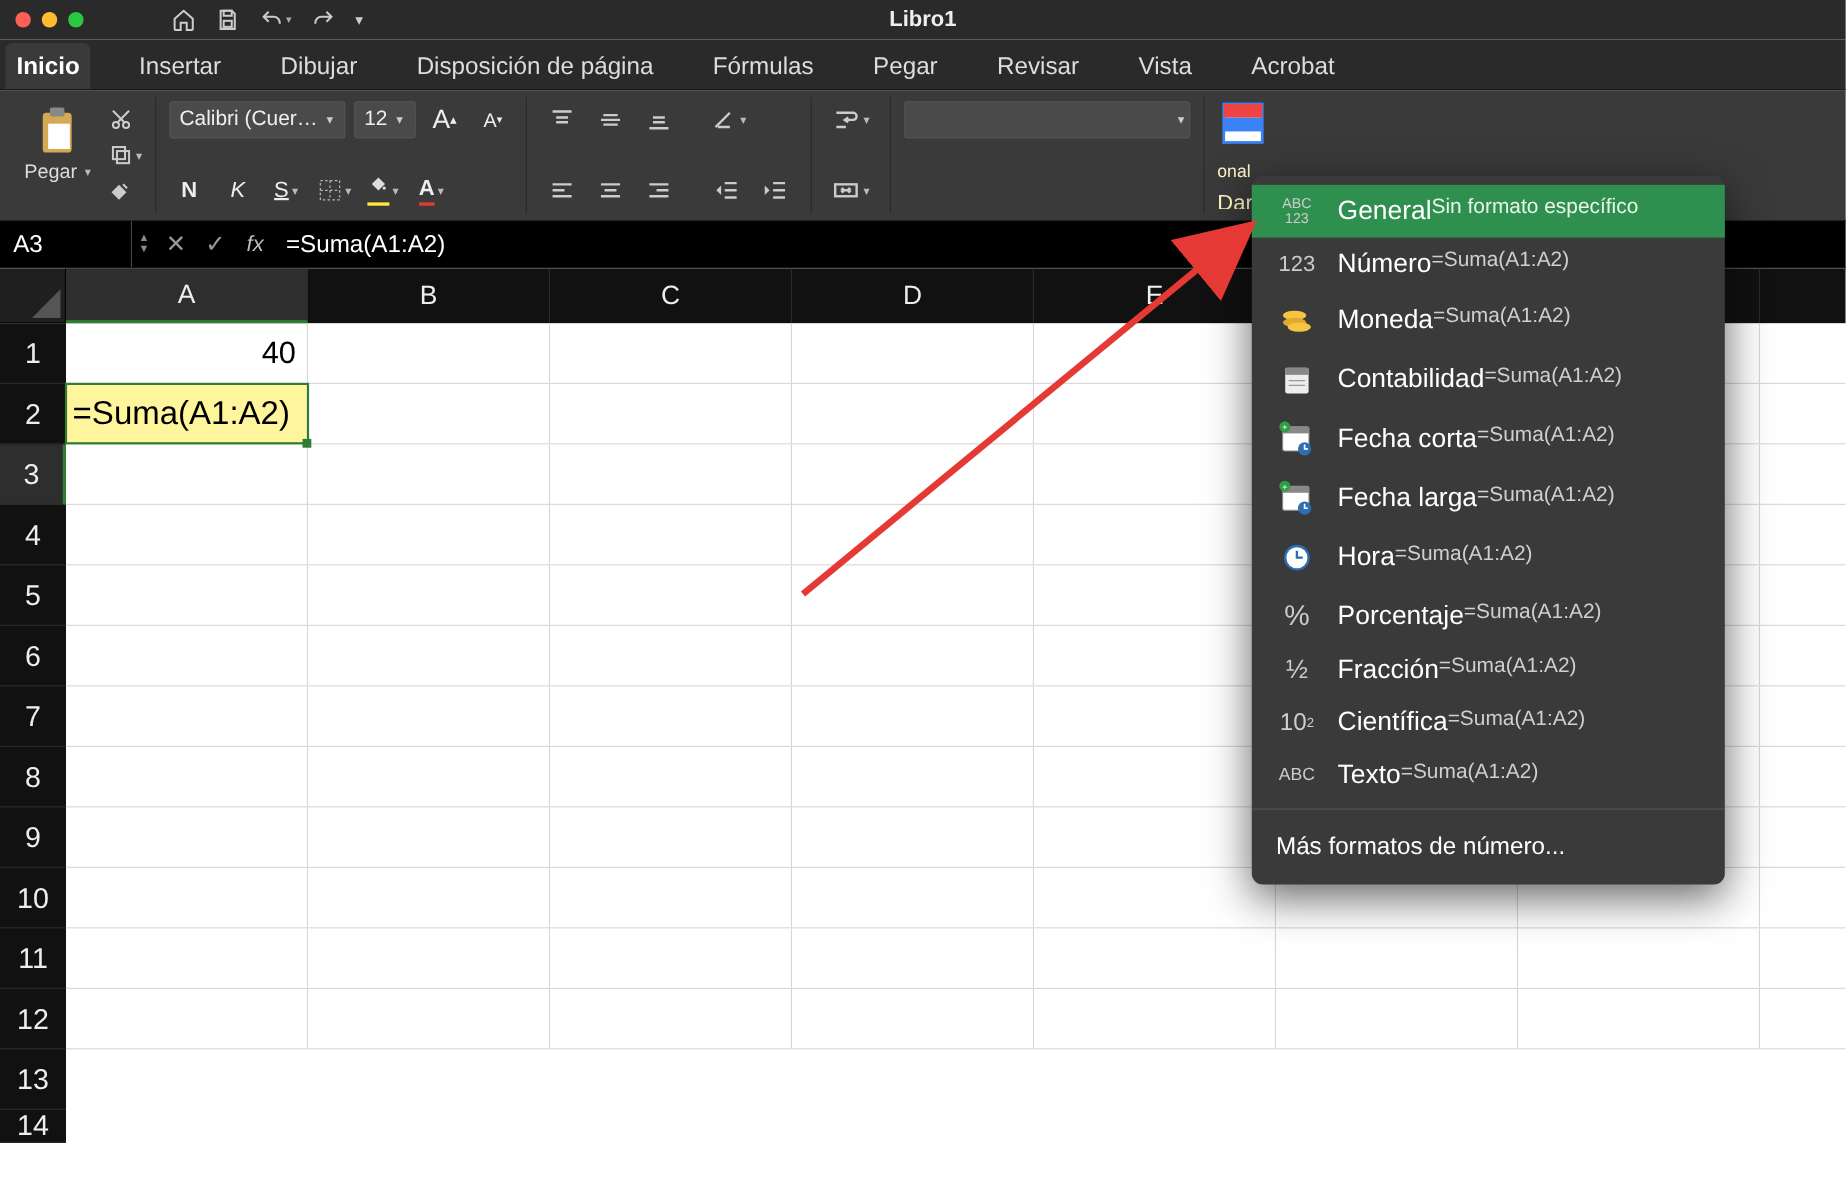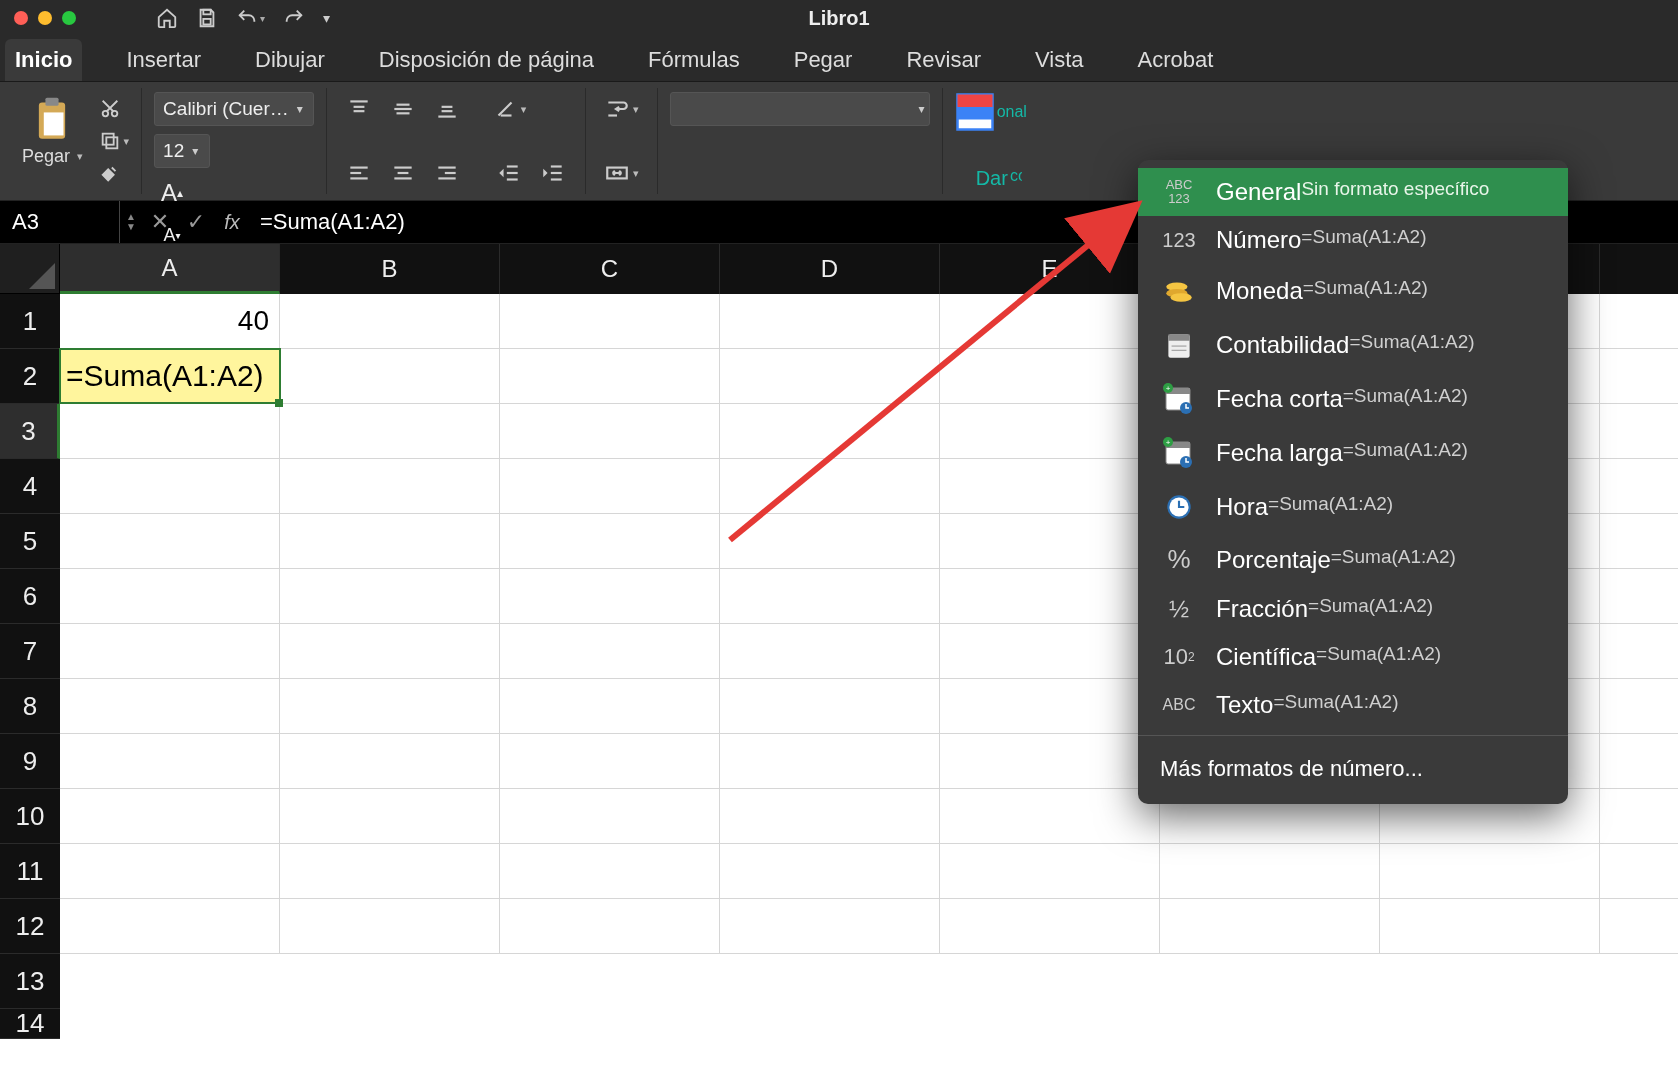--- a/index.html
+++ b/index.html
@@ -53,21 +53,21 @@
   .group { padding:4px 12px; display:flex; flex-direction:column; justify-content:space-between; border-right:1px solid #2a2a2a;}
   .group:last-child{border-right:none;}
   .paste-big { display:flex; flex-direction:column; align-items:center; gap:4px; padding:4px 6px;}
   .paste-big svg{ width:40px; height:46px;}
   .paste-label{ color:#ddd; font-size:18px; }
   .clip-side{ display:flex; flex-direction:column; gap:10px; justify-content:center; padding-left:6px;}
   .clip-side svg{ width:22px;height:22px;}
   .clip-row{display:flex;align-items:center;}
 
   .font-group { gap:8px; }
-  .font-row { display:flex; gap:8px; align-items:flex-start;flex-direction:column;}
+  .font-row { display:flex; gap:8px; align-items:center;}
   .dropdown-box {
     background:#4a4a4a; border:1px solid #555; color:#eee; height:34px;
     display:flex; align-items:center; padding:0 8px; font-size:19px; border-radius:3px;
   }
   .dropdown-box .chev{ margin-left:8px; font-size:12px; color:#ccc;}
   .font-name{ width:160px; overflow:hidden; white-space:nowrap;}
   .font-size{ width:56px;}
   .btn-flat{
     width:36px;height:34px;display:flex;align-items:center;justify-content:center;color:#eee;font-size:20px;border-radius:3px;
   }
@@ -81,21 +81,21 @@
   svg.align-icon{width:26px;height:26px;}
 
   .num-group{gap:10px;}
   .num-combo{
     width:260px;height:34px;background:#4a4a4a;border:1px solid #555;border-radius:3px;
     display:flex;align-items:center;justify-content:flex-end;padding-right:4px;
   }
   .num-combo .chev{font-size:12px;color:#ccc;}
 
   .cond-group{display:flex;align-items:center;gap:8px;padding-right:0;}
-  .cond-item{display:flex;flex-direction:row;align-items:center;color:#14b8a6;font-size:16px;gap:2px;}
+  .cond-item{display:flex;flex-direction:column;align-items:center;color:#fef9c3;font-size:16px;gap:16px;}
   .cond-item svg{width:40px;height:40px;}
   .cond-cut{width:46px;overflow:hidden;text-align:left; white-space:nowrap;}
 
   
   .formula-bar{
     height:44px;background:#000000;display:flex;align-items:center;color:#ddd;font-size:22px;
     border-top:1px solid #222;border-bottom:1px solid #222;
   }
   .namebox{width:120px;padding:0 12px;border-right:1px solid #444;color:#fff;height:100%;display:flex;align-items:center;}
   .nav-arrows{display:flex;flex-direction:column;padding:0 6px;color:#888;font-size:10px;line-height:10px;}

